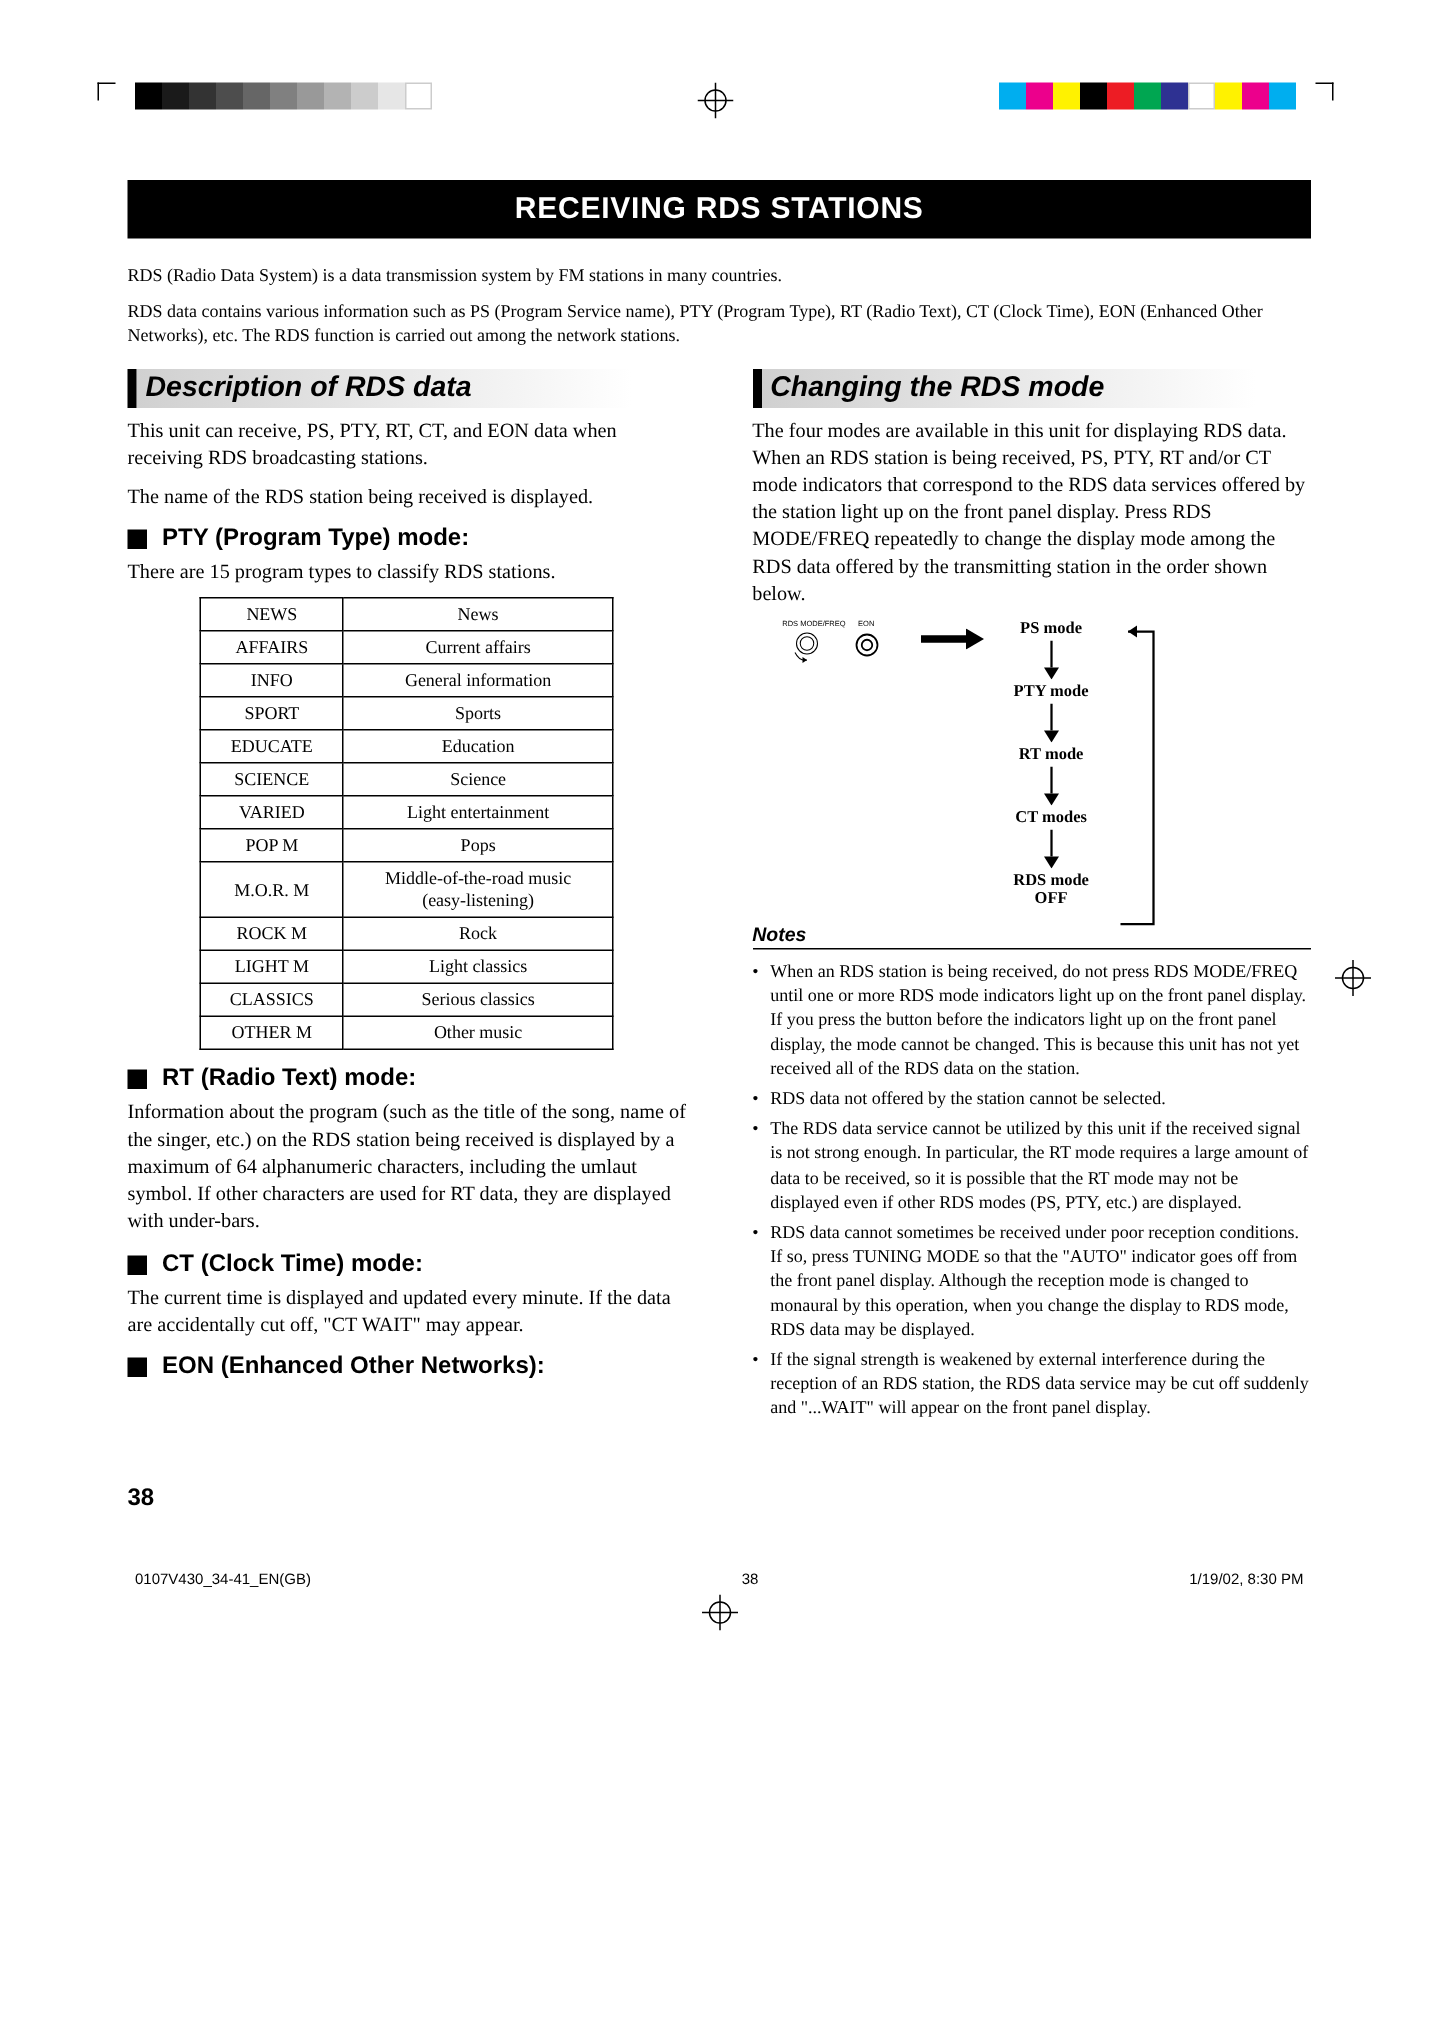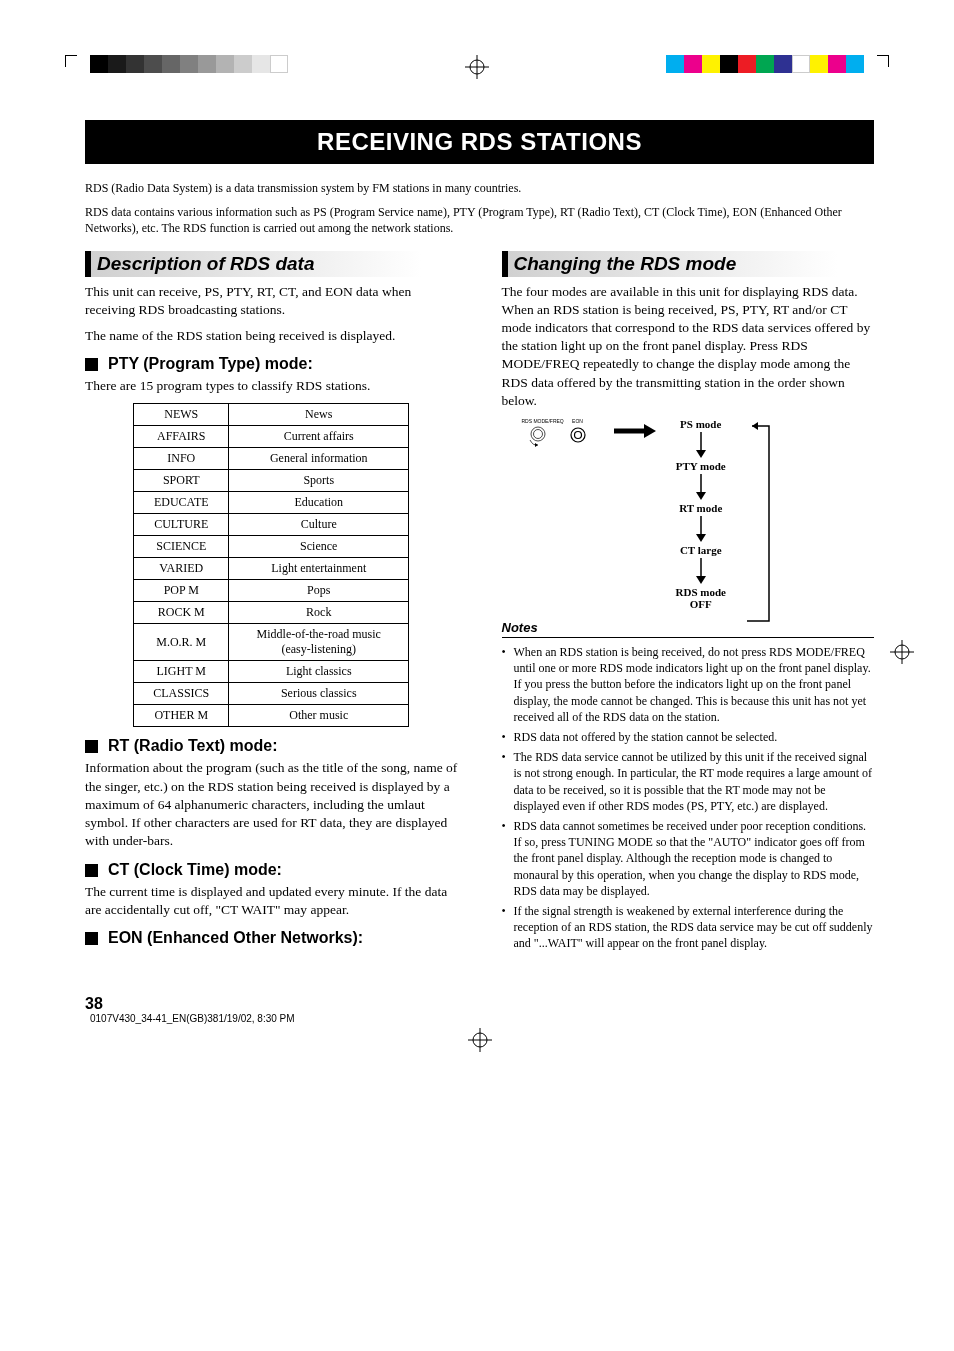--- a/index.html
+++ b/index.html
@@ -42,21 +42,21 @@
     border-color:#000;
   }
   .corner-mark.left { left: 65px; top: 55px; border-left:1px solid #000; border-top:1px solid #000; }
   .corner-mark.right { right: 65px; top: 55px; border-right:1px solid #000; border-top:1px solid #000; }
   .title-banner {
     background: #000;
     color: #fff;
     text-align: center;
     font-family: Arial, Helvetica, sans-serif;
     font-weight: bold;
-    font-size: 24px;
+    font-size: 20px;
     padding: 8px 0;
     margin-top: 80px;
     margin-bottom: 16px;
     letter-spacing: 0.5px;
   }
   .intro {
     font-size: 12px;
     line-height: 1.35;
     margin-bottom: 8px;
   }
@@ -192,21 +192,23 @@
   }
   .page-num {
     font-family: Arial, Helvetica, sans-serif;
     font-weight: bold;
     font-size: 16px;
     margin-top: 40px;
   }
   .footer {
     font-family: Arial, Helvetica, sans-serif;
     font-size: 10px;
-    display: flex;
+    margin-top: 40px;
+    display: flex;
+    justify-content: space-between;
     padding: 0 5px;
   }
   .reg-mark {
     position:absolute;
     right: 40px;
     top: 640px;
   }
 </style>
 </head>
 <body>
@@ -294,45 +296,41 @@
             </tr>
             <tr>
               <td>SPORT</td>
               <td>Sports</td>
             </tr>
             <tr>
               <td>EDUCATE</td>
               <td>Education</td>
             </tr>
             <tr>
-              <td>CULTURE</td>
-              <td>Culture</td>
-            </tr>
-            <tr>
               <td>SCIENCE</td>
               <td>Science</td>
             </tr>
             <tr>
               <td>VARIED</td>
               <td>Light entertainment</td>
             </tr>
             <tr>
               <td>POP M</td>
               <td>Pops</td>
-            </tr>
-            <tr>
-              <td>ROCK M</td>
-              <td>Rock</td>
             </tr>
             <tr>
               <td>M.O.R. M</td>
               <td>
                 <span class="sub">Middle-of-the-road music</span>
                 <span class="sub">(easy-listening)</span>
               </td>
+            </tr>
+            <tr>
+              <td>ROCK M</td>
+              <td>Rock</td>
             </tr>
             <tr>
               <td>LIGHT M</td>
               <td>Light classics</td>
             </tr>
             <tr>
               <td>CLASSICS</td>
               <td>Serious classics</td>
             </tr>
             <tr>
@@ -408,21 +406,21 @@
                 <polygon points="6,26 1,18 11,18" fill="#000"></polygon>
               </svg>
             </div>
             <div class="mode">RT mode</div>
             <div class="down-arrow">
               <svg width="12" height="26" viewBox="0 0 12 26">
                 <line x1="6" y1="0" x2="6" y2="18" stroke="#000" stroke-width="1.5"></line>
                 <polygon points="6,26 1,18 11,18" fill="#000"></polygon>
               </svg>
             </div>
-            <div class="mode">CT large</div>
+            <div class="mode">CT modes</div>
             <div class="down-arrow">
               <svg width="12" height="26" viewBox="0 0 12 26">
                 <line x1="6" y1="0" x2="6" y2="18" stroke="#000" stroke-width="1.5"></line>
                 <polygon points="6,26 1,18 11,18" fill="#000"></polygon>
               </svg>
             </div>
             <div class="mode">RDS mode<br>OFF</div>
           </div>
       </div>
 

